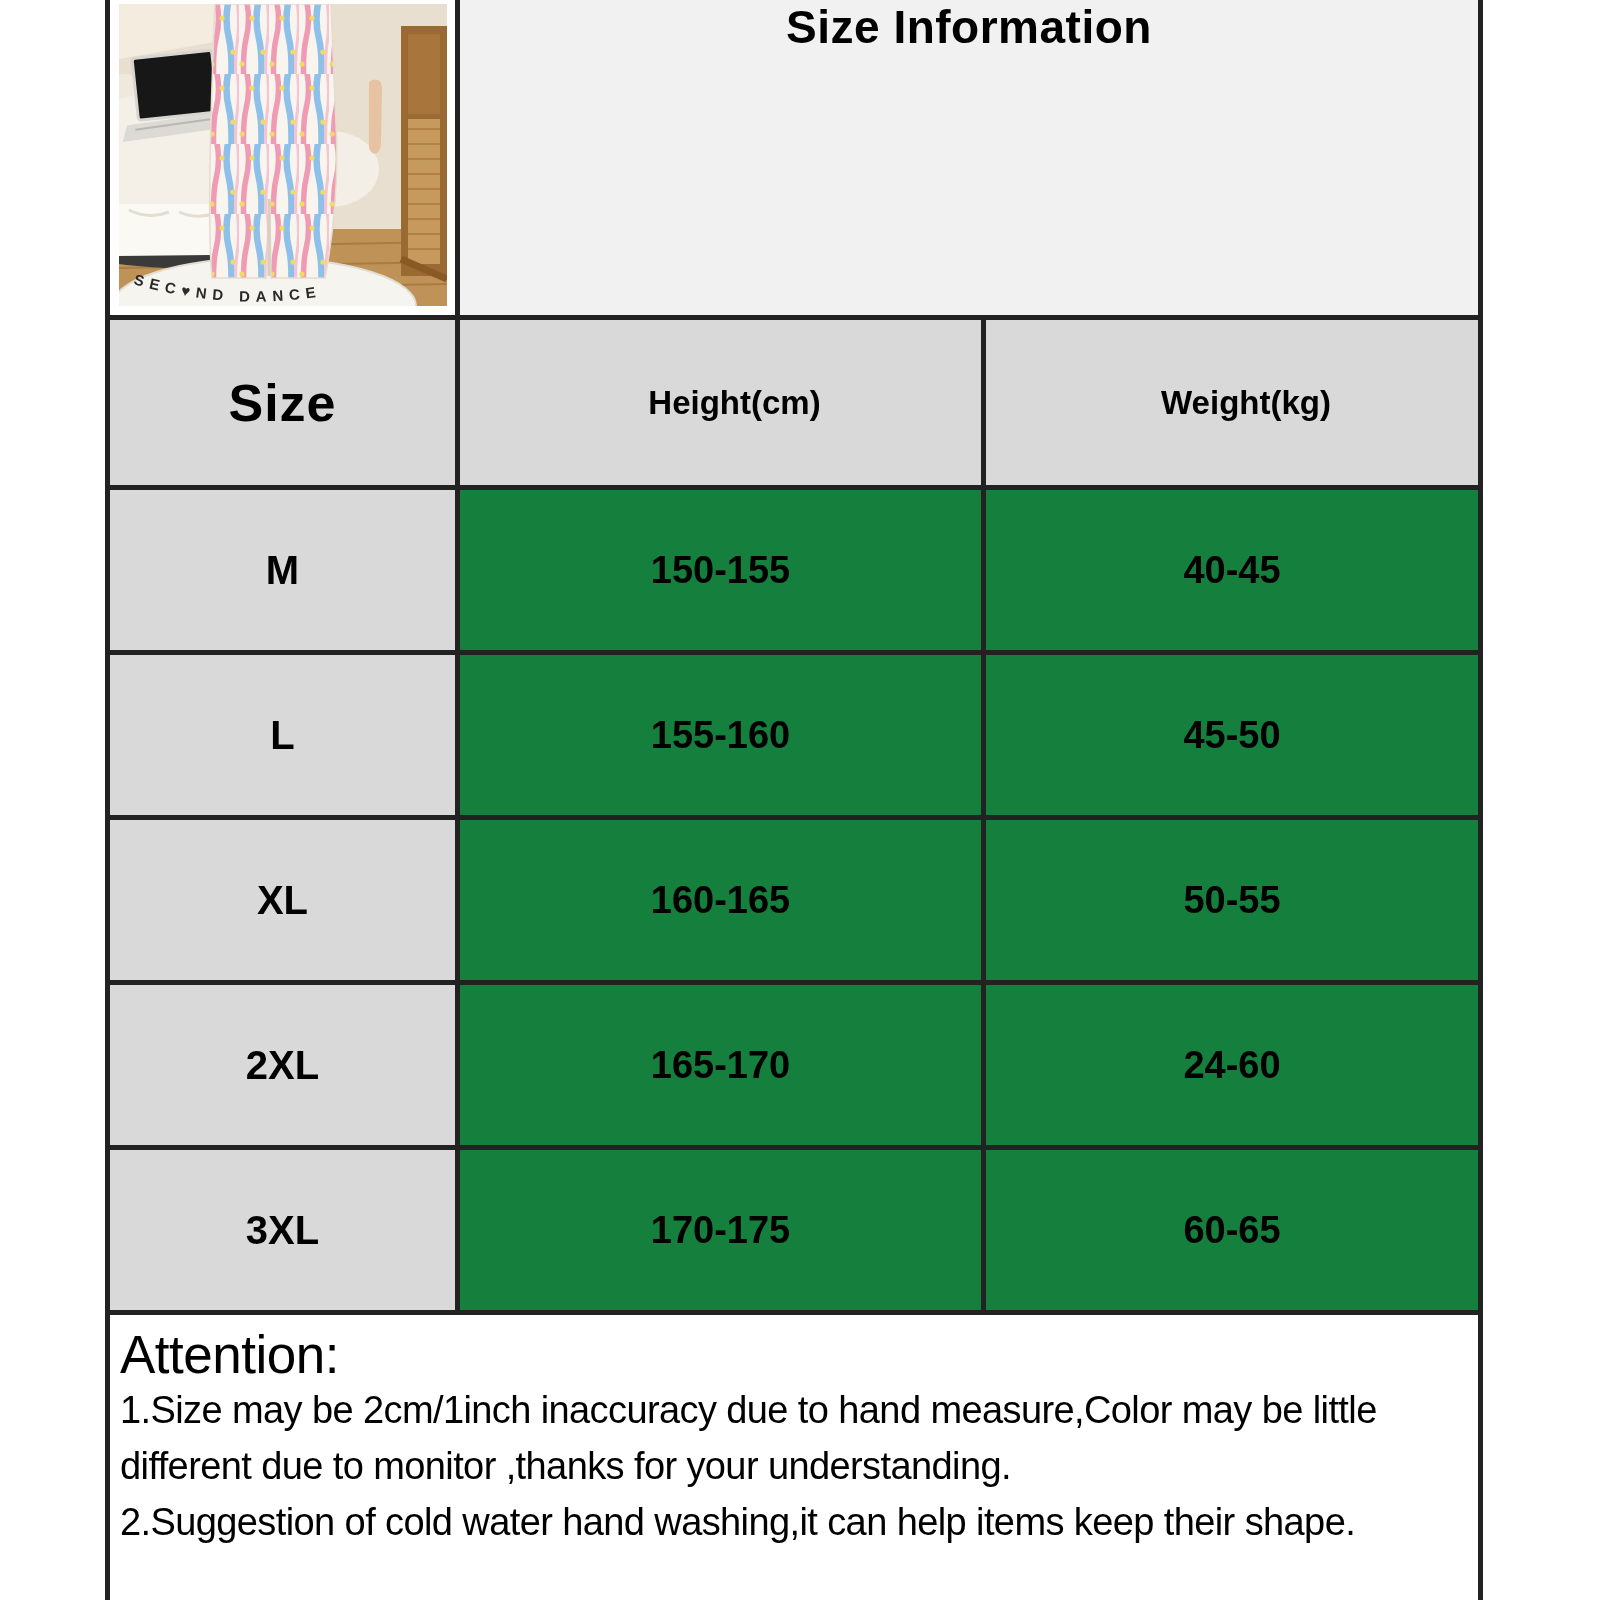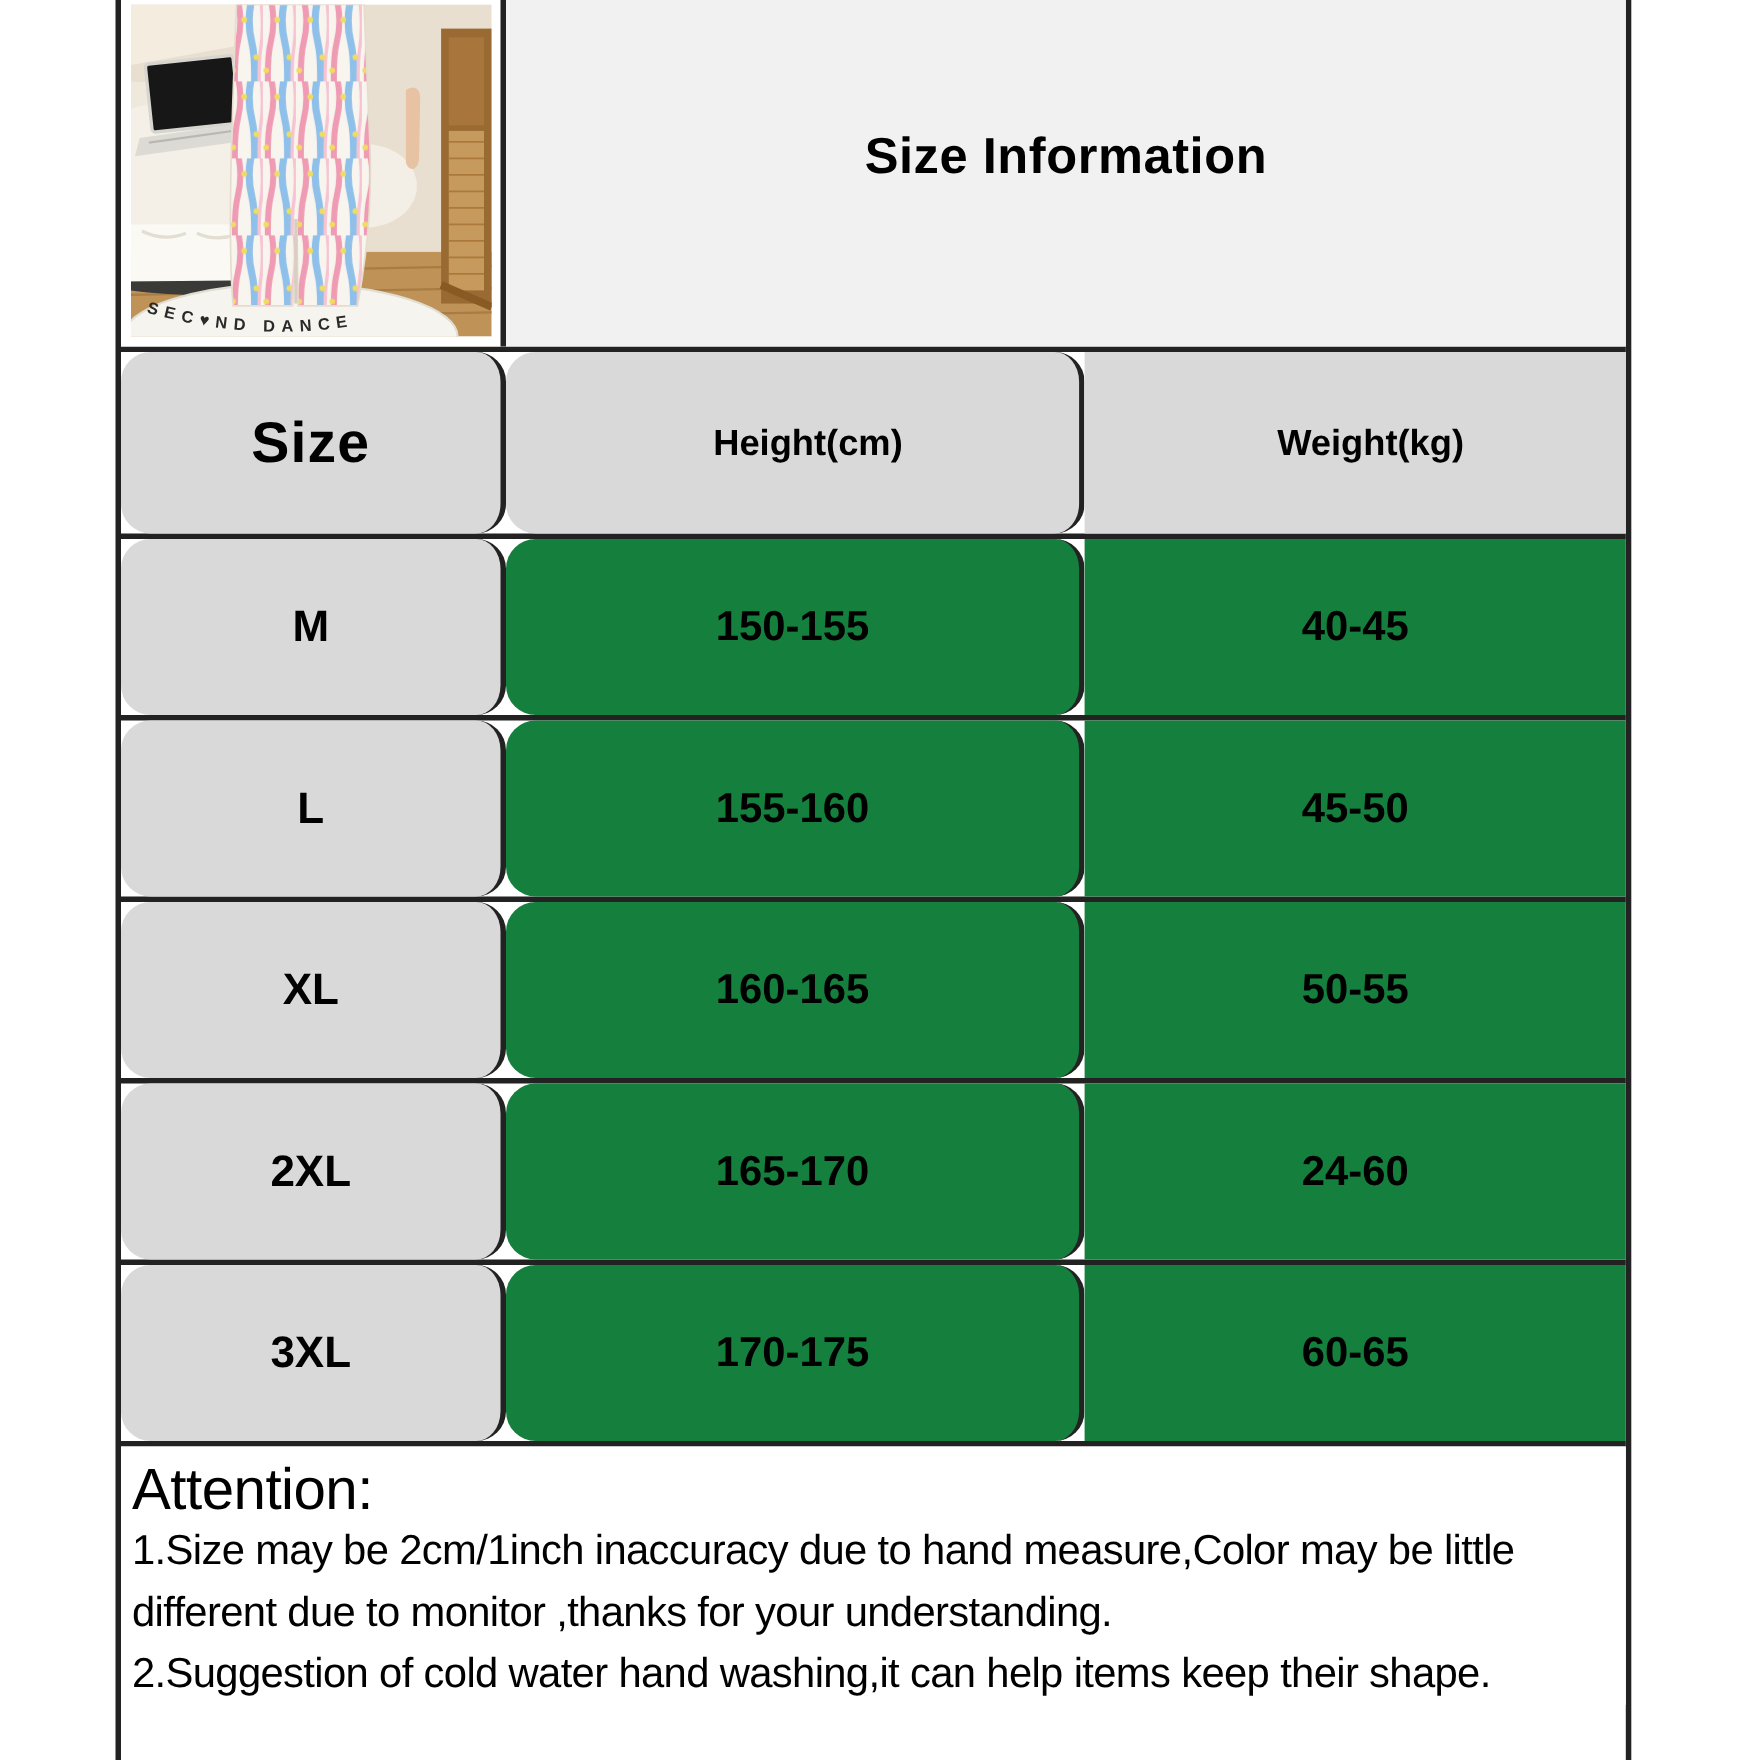--- a/index.html
+++ b/index.html
@@ -10,30 +10,30 @@
   .sheet { position:absolute; left:0; top:0; width:1600px; height:1600px; background:#fff; overflow:hidden; }
 
   
   .box { position:absolute; left:105px; top:0; width:1378px; height:1600px;
          border-left:5px solid #222; border-right:5px solid #222; background:#fff; }
 
   
   .top-row { display:flex; height:320px; border-bottom:5px solid #222; }
   .photo-cell { width:350px; border-right:5px solid #222; background:#fff; padding:4px 8px 8px 9px; }
   .photo-cell svg { display:block; }
-  .title-cell { flex:1; background:#f1f1f1; display:flex; align-items:center; justify-content:center; padding-bottom:34px; }
+  .title-cell { flex:1; background:#f1f1f1; display:flex; justify-content:center; padding-bottom:34px; }
   .big-title { font-size:46px; font-weight:bold; letter-spacing:0.5px; }
 
   
   .grid-row { display:grid; grid-template-columns:350px 526px 1fr; border-bottom:5px solid #222; }
   .grid-row > div { display:flex; align-items:center; justify-content:center; }
   .head-row { height:170px; }
   .head-row > div { background:#d9d9d9; }
   .data-row { height:165px; }
-  .cell-r { border-right:5px solid #222;border-radius:27px; }
+  .cell-r { border-right:5px solid #222; }
   .col-size { background:#d9d9d9; }
   .col-val  { background:#15803d; }
   .h-size   { font-size:52px; font-weight:bold; letter-spacing:1px; }
   .h-other  { font-size:33px; font-weight:bold;margin-left:28px; }
   .size-label { font-size:40px; font-weight:bold; }
   .val-label  { font-size:38px; font-weight:bold; }
 
   
   .attention { padding:12px 8px 0 10px; background:#fff; }
   .att-heading { font-size:53px; line-height:55px; letter-spacing:-0.5px; }

